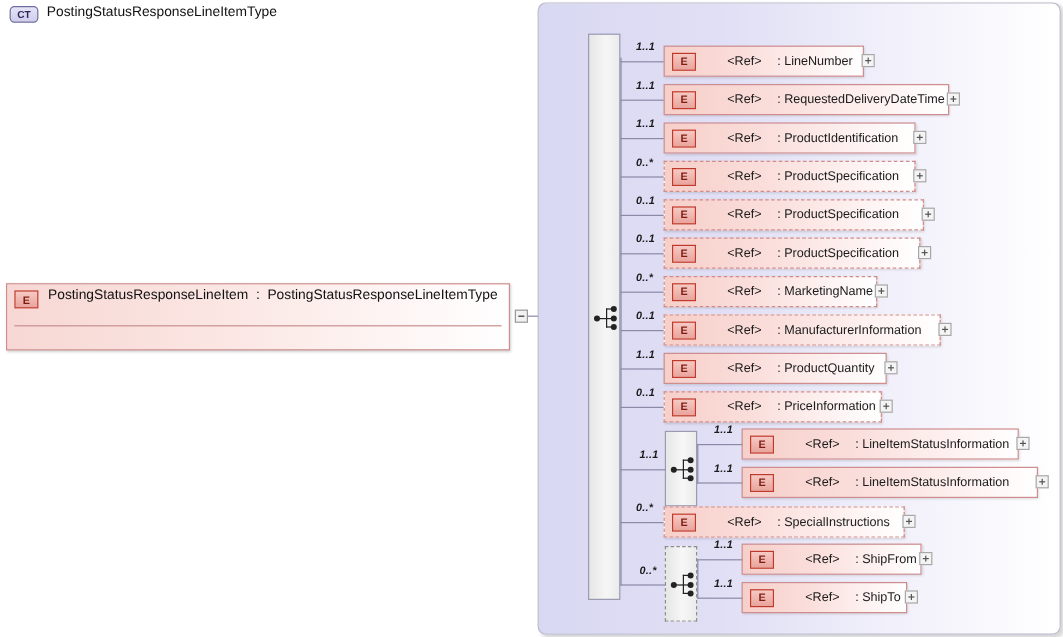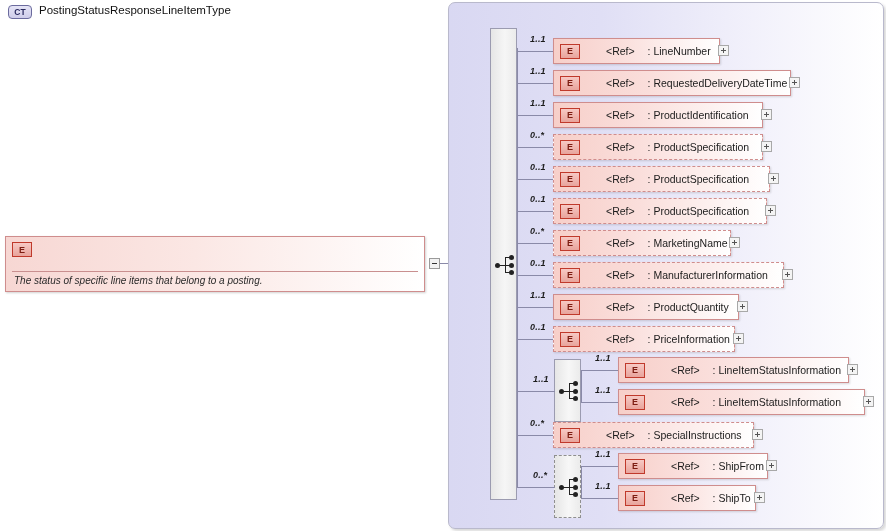--- a/index.html
+++ b/index.html
@@ -133,23 +133,23 @@
   }
   .plus:before{content:"";position:absolute;left:2px;top:4px;width:5px;height:1px;background:#555;}
   .plus:after{content:"";position:absolute;left:4px;top:2px;width:1px;height:5px;background:#555;}
 </style>
 </head>
 <body>
 
 <div id="rootbox">
   <div class="titlewrap">
     <span class="etag">E</span>
+    <span class="rtitle"><span>PostingStatusResponseLineItem</span>&nbsp;&nbsp;<span>:</span>&nbsp;&nbsp;<span>PostingStatusResponseLineItemType</span></span>
   </div>
   <div class="rule"></div>
-  <div class="doc">The status of specific line items that belong to a posting.</div>
 </div>
 <div id="collapse"></div>
 
 <div class="line hline" style="left:440px;top:263px;width:50px;"></div>
 <div class="occ" style="left:463px;top:254px;">1..1</div>
 
 <div id="ctpanel"></div>
 
 <div id="cthead">
   <span class="cttag">CT</span>

